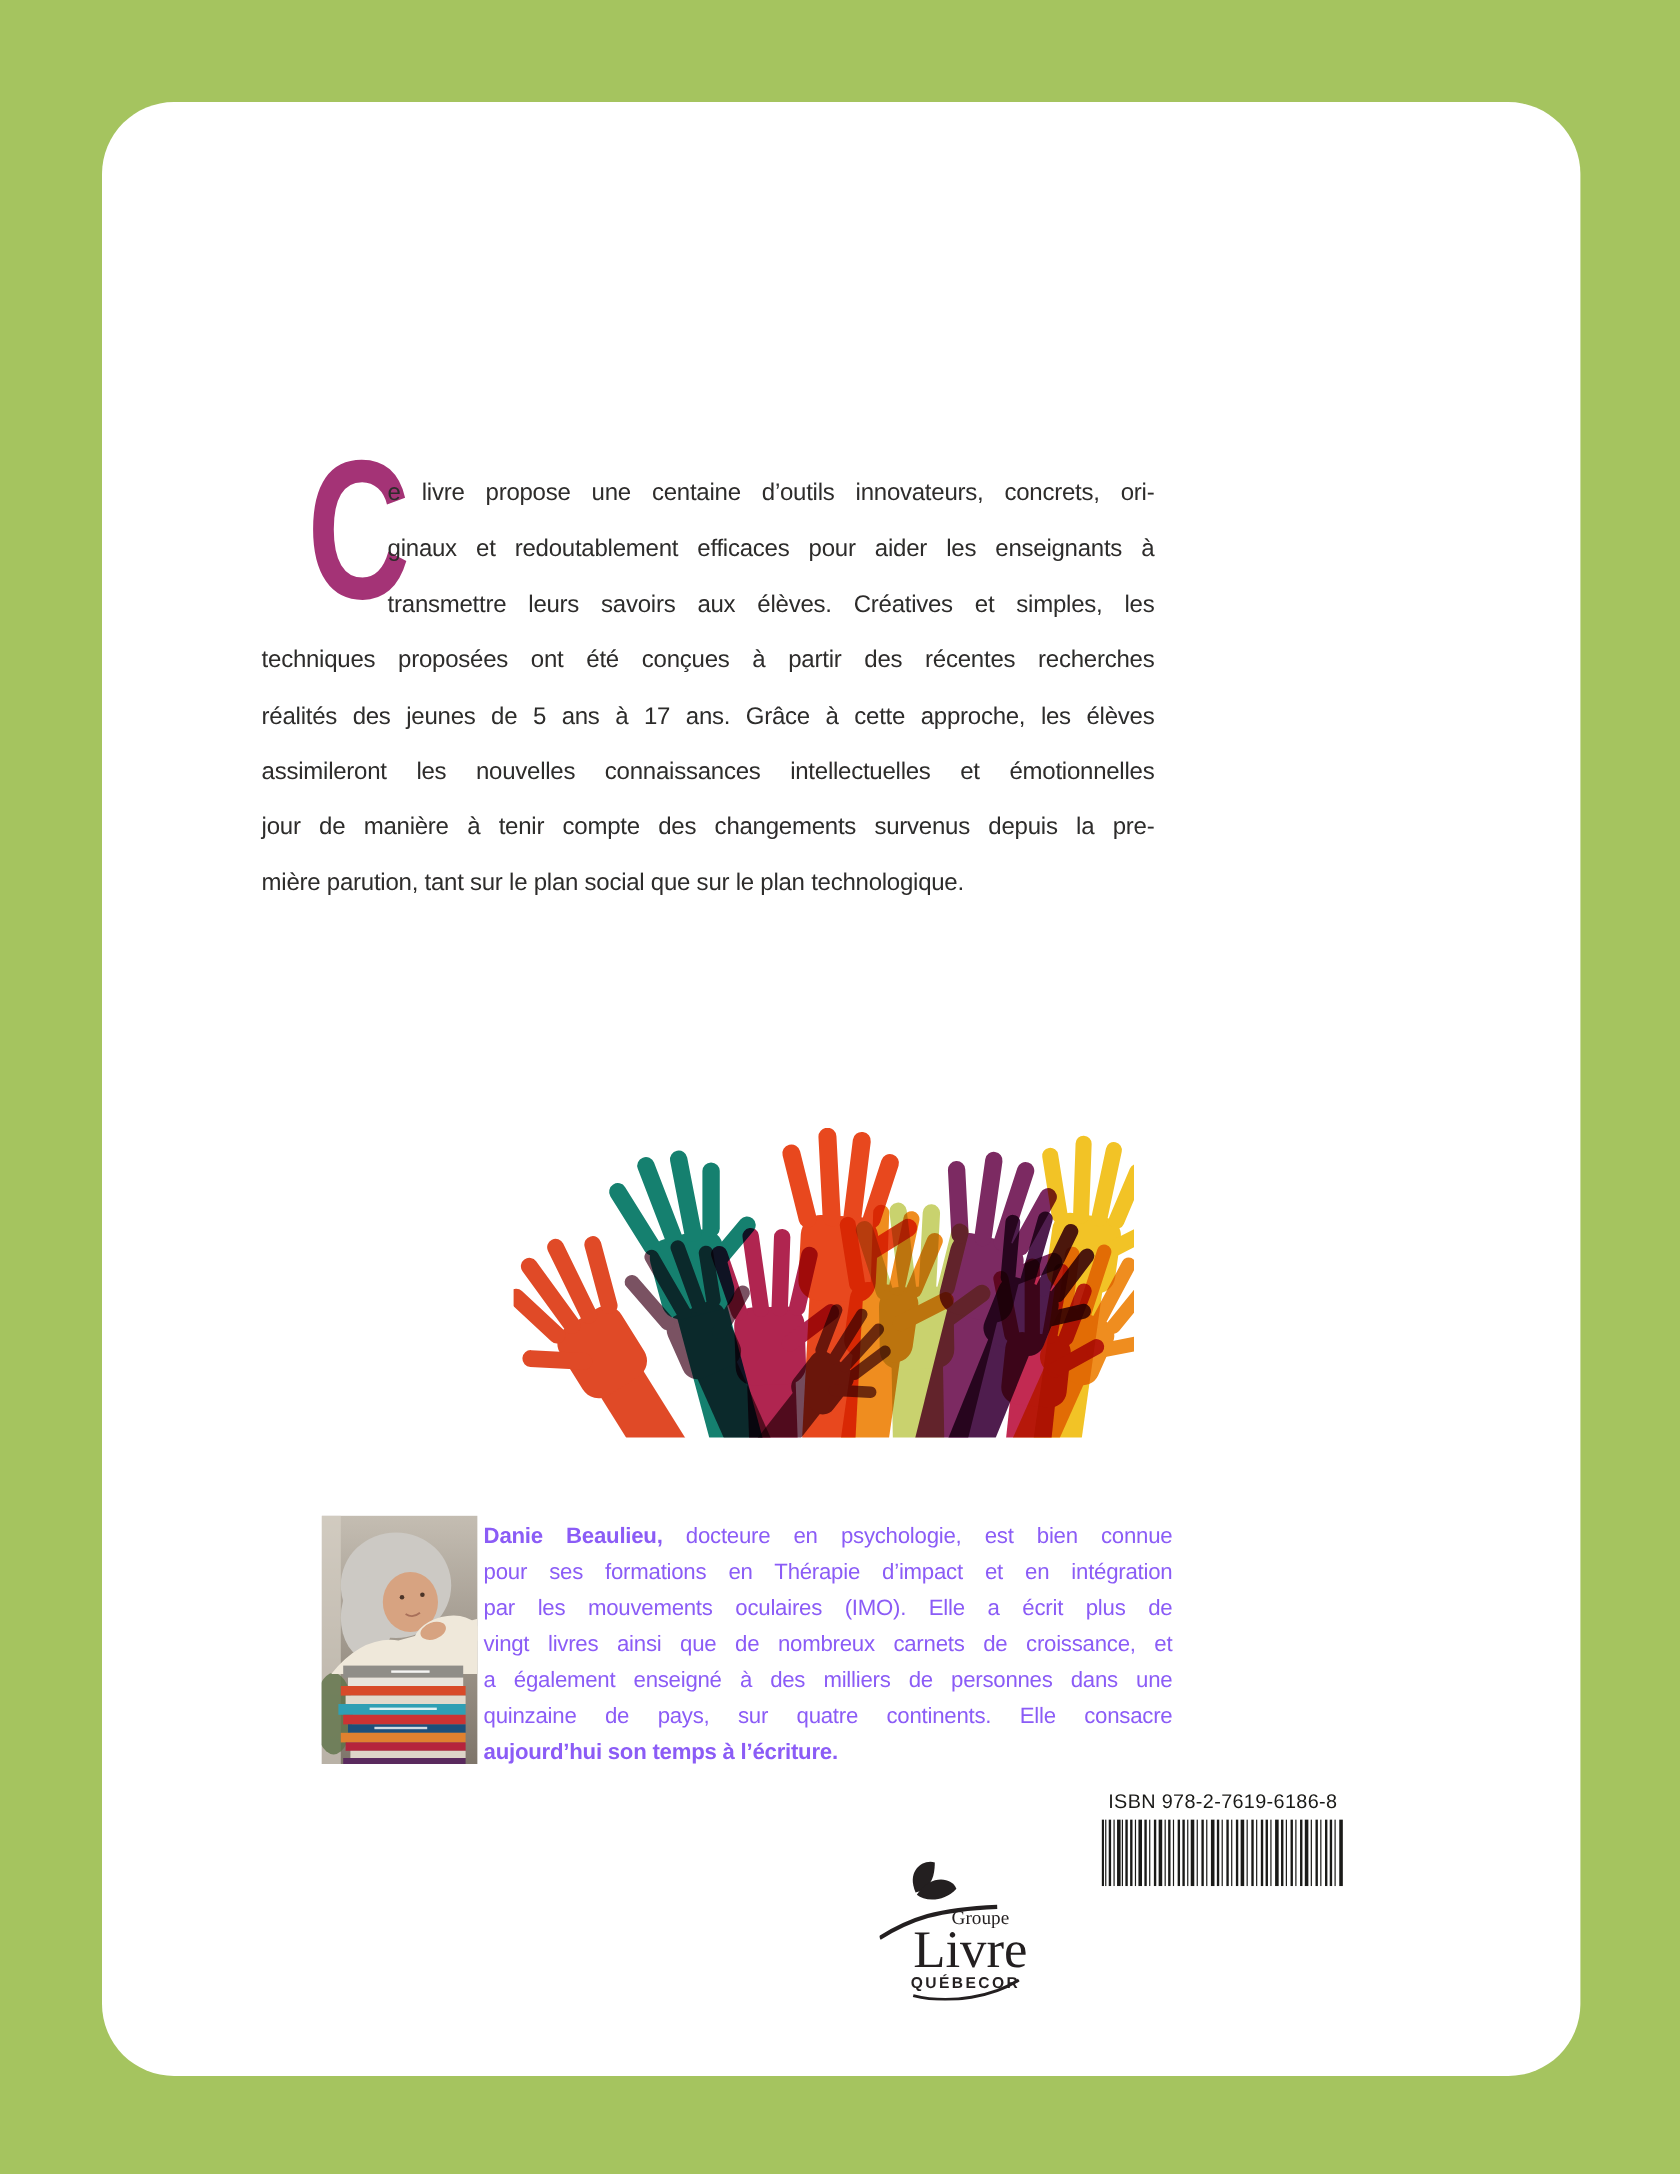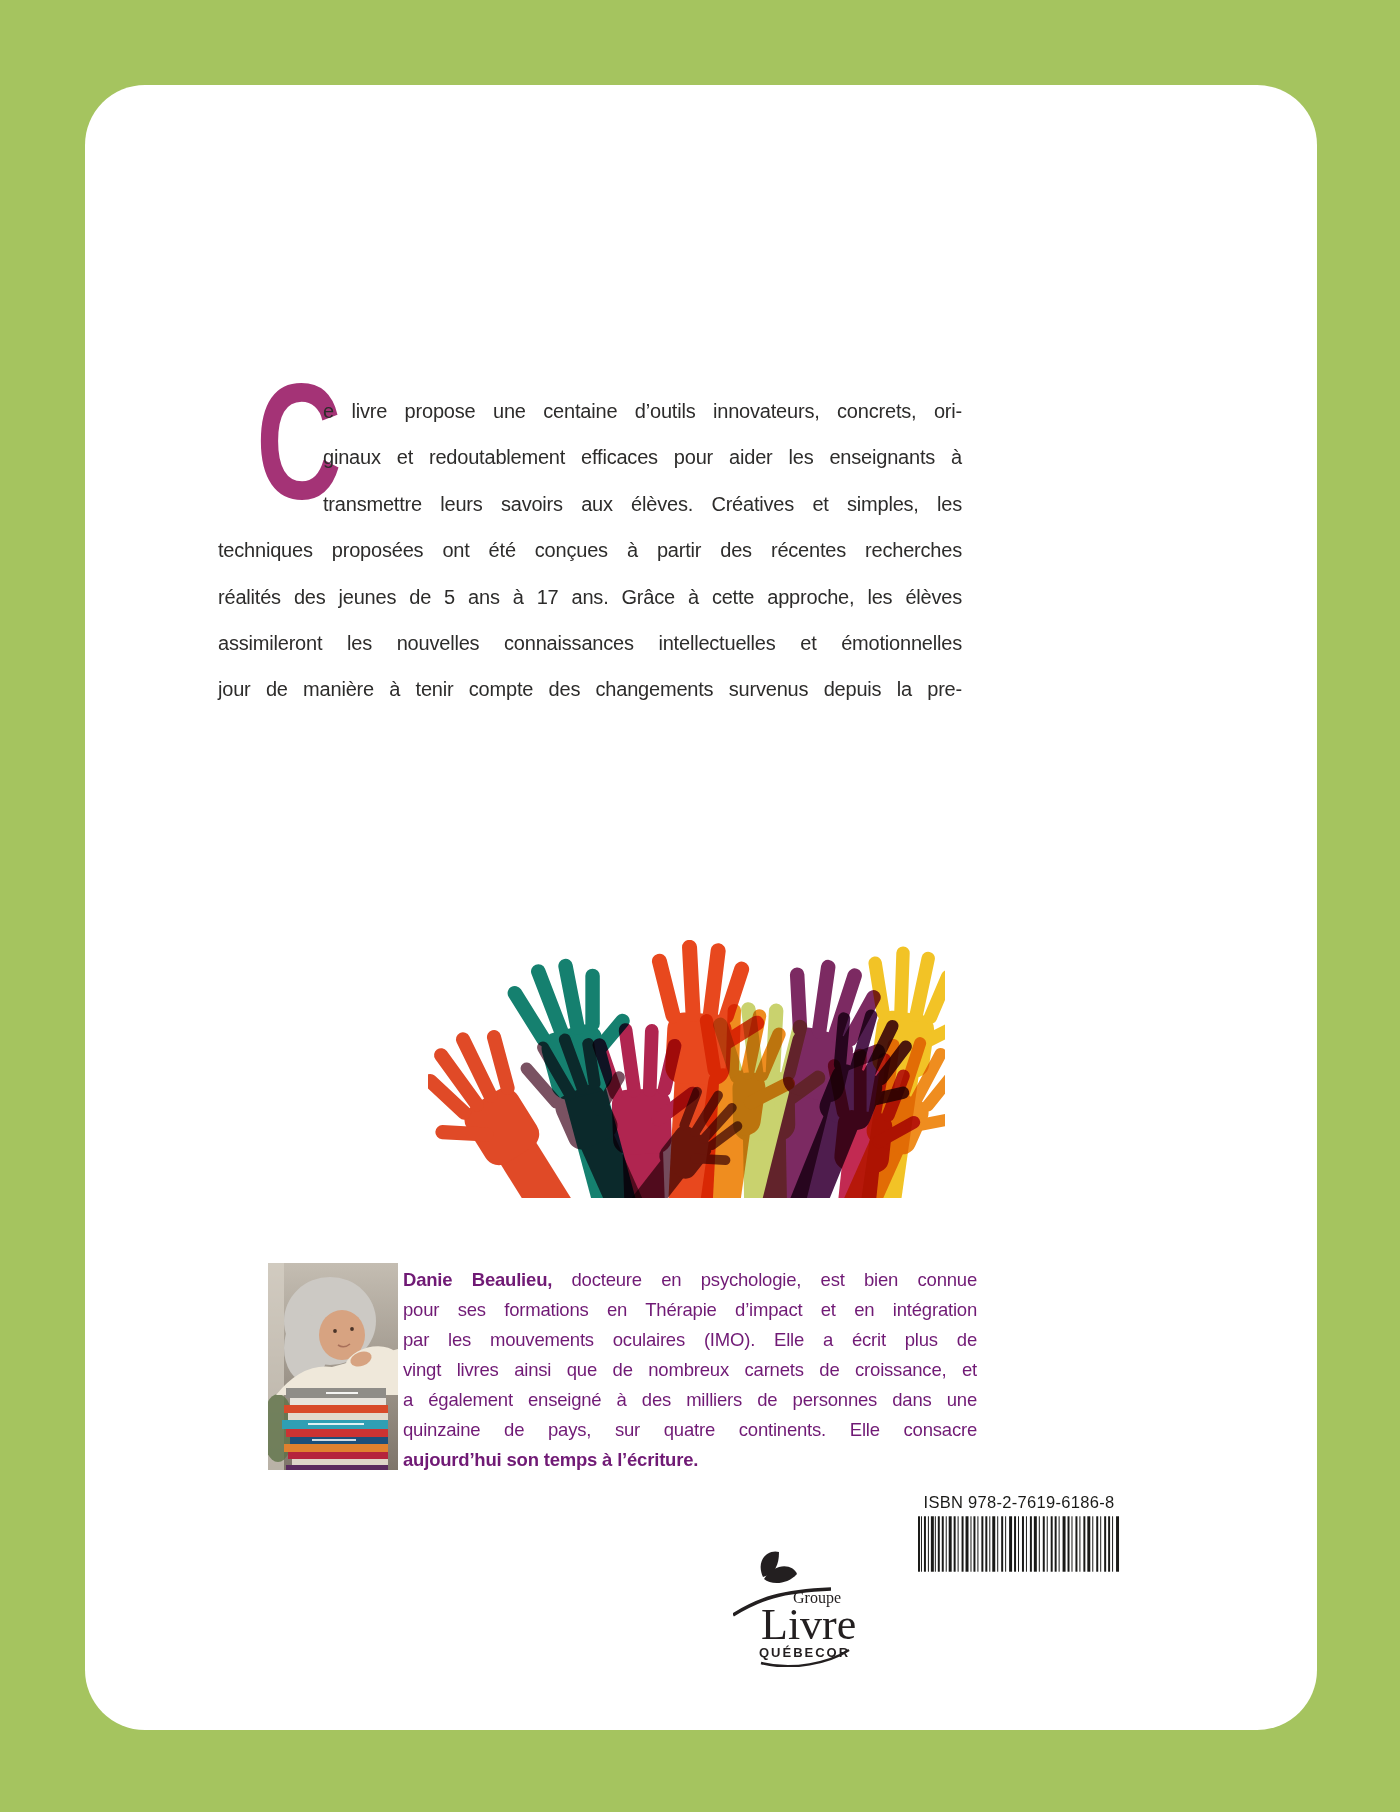--- a/index.html
+++ b/index.html
@@ -37,21 +37,21 @@
     isolation:isolate;
   }
   .hands use{mix-blend-mode:multiply;}
   
   .photo{
     position:absolute;left:183px;top:1178px;width:130px;height:207px;
     overflow:hidden;
   }
   .bio{
     position:absolute;left:318px;top:1180px;width:574px;
-    font-size:18.5px;line-height:30px;color:#701a75;
+    font-size:18.5px;line-height:30px;color:#8b5cf6;
     letter-spacing:-0.2px;
   }
   .bio .line{
     text-align:justify;text-align-last:justify;
     white-space:nowrap;height:30px;
   }
   .bio .line.last{text-align-last:left;font-weight:bold;}
   .bio strong{font-weight:bold;}
   
   .logo{position:absolute;left:648px;top:1462px;width:130px;height:120px;}
@@ -73,20 +73,21 @@
   <div class="dropcap">C</div>
 
   <div class="blurb">
     <div class="line indent">e livre propose une centaine d’outils innovateurs, concrets, ori-</div>
     <div class="line indent">ginaux et redoutablement efficaces pour aider les enseignants à</div>
     <div class="line indent">transmettre leurs savoirs aux élèves. Créatives et simples, les</div>
     <div class="line">techniques proposées ont été conçues à partir des récentes recherches</div>
     <div class="line">réalités des jeunes de 5 ans à 17 ans. Grâce à cette approche, les élèves</div>
     <div class="line">assimileront les nouvelles connaissances intellectuelles et émotionnelles</div>
     <div class="line">jour de manière à tenir compte des changements survenus depuis la pre-</div>
+    <div class="line last">mière parution, tant sur le plan social que sur le plan technologique.</div>
   </div>
 
   <svg class="hands" viewBox="0 0 520 260" width="517" height="258">
     <defs>
       <g id="hand">
         <rect x="-20" y="16" width="40" height="300"></rect>
         <rect x="-29" y="-34" width="58" height="64" rx="15"></rect>
         <rect x="-31" y="-88" width="13.5" height="64" rx="6.7" transform="rotate(-17 -24 -30)"></rect>
         <rect x="-13" y="-100" width="13.5" height="74" rx="6.7" transform="rotate(-6 -6 -30)"></rect>
         <rect x="2" y="-98" width="13.5" height="72" rx="6.7" transform="rotate(4 9 -30)"></rect>

